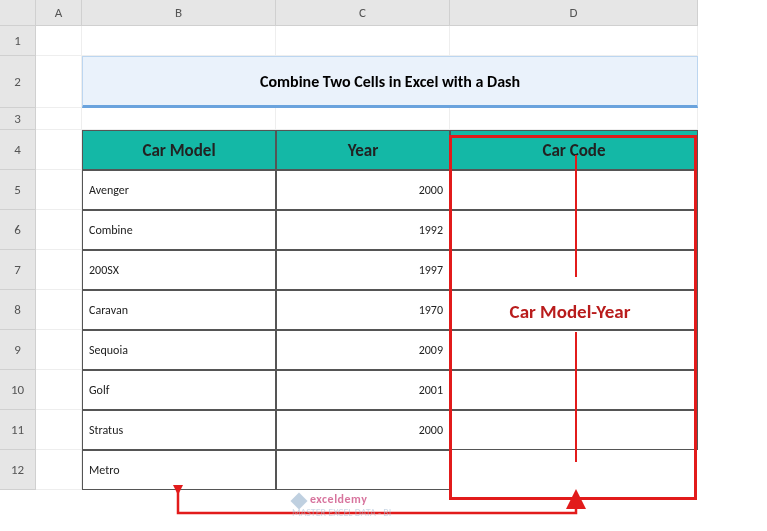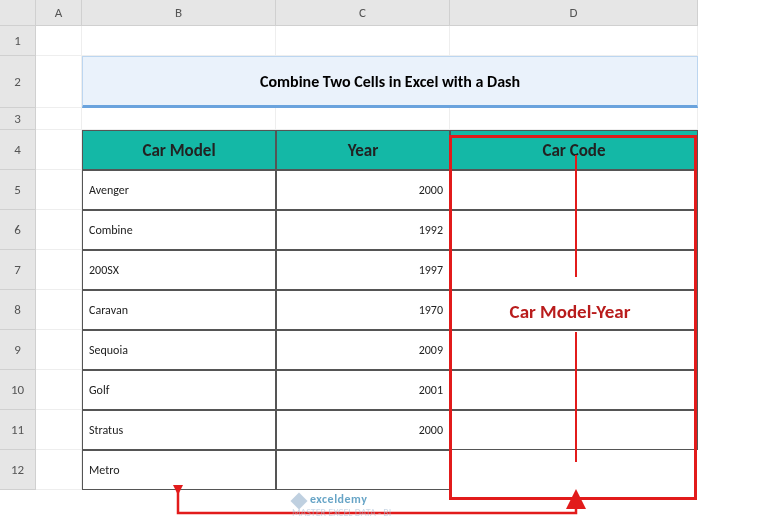--- a/index.html
+++ b/index.html
@@ -102,21 +102,21 @@
   left: 36px;
   top: 485px;
   width: 700px;
   height: 46px;
   pointer-events: none;
 }
 .watermark {
   position: absolute;
   left: 310px;
   top: 492px;
-  color: #0369a1;
+  color: #be185d;
   font-size: 12px;
   font-weight: bold;
   opacity: 0.6;
   pointer-events: none;
   letter-spacing: 0.5px;
 }
 .watermark-sub {
   position: absolute;
   left: 292px;
   top: 506px;

